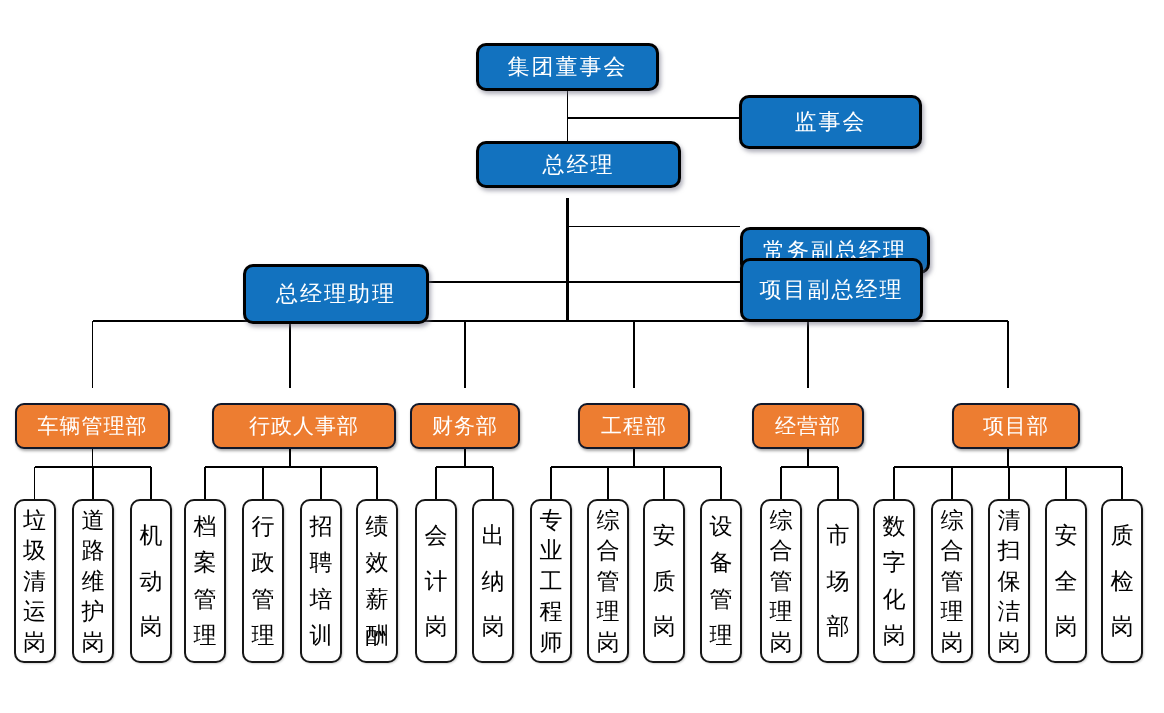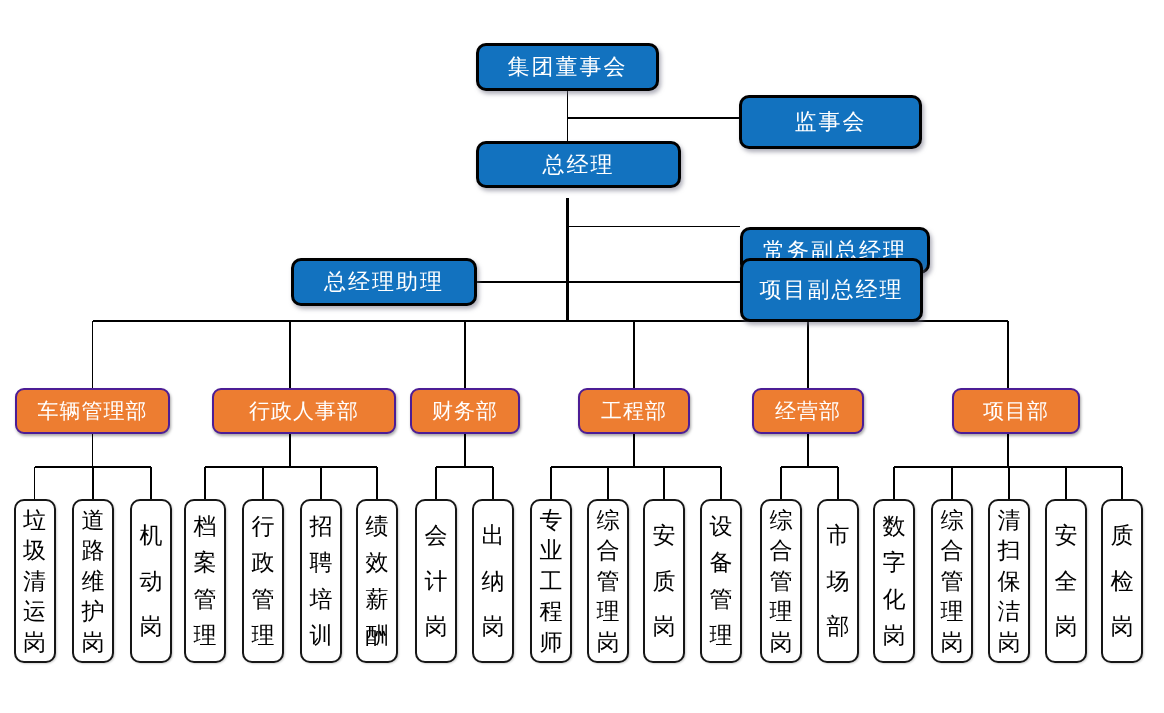--- a/index.html
+++ b/index.html
@@ -6,23 +6,24 @@
   body{font-family:"Liberation Sans","DejaVu Sans",sans-serif;}
   .canvas{position:relative;width:1164px;height:713px;background:#ffffff;overflow:hidden;}
   .connectors{position:absolute;left:0;top:0;z-index:1;}
   .node{position:absolute;z-index:2;display:flex;align-items:center;justify-content:center;box-sizing:border-box;}
   .node-blue{
     background:#1272BF;color:#ffffff;border:3px solid #000000;border-radius:10px;
     font-size:22px;font-weight:500;letter-spacing:2px;
     box-shadow:2px 3px 4px rgba(110,110,130,.55);
   }
   .node-orange{
-    background:#ED7D31;color:#ffffff;border:2px solid #4c1d95;border-radius:9px;
+    background:#ED7D31;color:#ffffff;border:2px solid #0f172a;border-radius:9px;
     font-size:21px;font-weight:500;letter-spacing:1px;
     box-shadow:1px 2px 3px rgba(0,0,0,.35);
+    margin-top:15px;
   }
   .node-leaf{
     background:#ffffff;color:#000000;border:2px solid #161616;border-radius:10px;
     width:42px;height:164px;font-size:23px;
     display:flex;flex-direction:column;justify-content:space-evenly;align-items:center;
     box-shadow:1px 1px 2px rgba(0,0,0,.18);
   }
   .node-leaf span{display:block;line-height:1;}
 </style>
 </head>
@@ -82,21 +83,21 @@
       <line x1="1009" y1="467" x2="1009" y2="499"></line>
       <line x1="1066" y1="467" x2="1066" y2="499"></line>
       <line x1="1122" y1="467" x2="1122" y2="499"></line>
     </g>
   </svg>
 
   <div class="node node-blue" style="left:476px;top:43px;width:183px;height:48px;">集团董事会</div>
   <div class="node node-blue" style="left:739px;top:95px;width:183px;height:54px;">监事会</div>
   <div class="node node-blue" style="left:476px;top:141px;width:205px;height:47px;font-family:Liberation Serif, serif;">总经理</div>
   <div class="node node-blue" style="left:740px;top:203px;width:190px;height:47px;margin-top:24px;">常务副总经理</div>
-  <div class="node node-blue" style="left:243px;top:258px;width:186px;height:48px;margin-left:48px;">总经理助理</div>
+  <div class="node node-blue" style="left:243px;top:264px;width:186px;height:60px;">总经理助理</div>
   <div class="node node-blue" style="left:740px;top:258px;width:183px;height:64px;">项目副总经理</div>
 
   <div class="node node-orange" style="left:15px;top:388px;width:155px;height:46px;">车辆管理部</div>
   <div class="node node-orange" style="left:212px;top:388px;width:184px;height:46px;">行政人事部</div>
   <div class="node node-orange" style="left:410px;top:388px;width:110px;height:46px;">财务部</div>
   <div class="node node-orange" style="left:578px;top:388px;width:112px;height:46px;">工程部</div>
   <div class="node node-orange" style="left:752px;top:388px;width:112px;height:46px;text-align:right;">经营部</div>
   <div class="node node-orange" style="left:952px;top:388px;width:128px;height:46px;">项目部</div>
 
   <div class="node node-leaf" style="left:13.5px;top:499px;">

